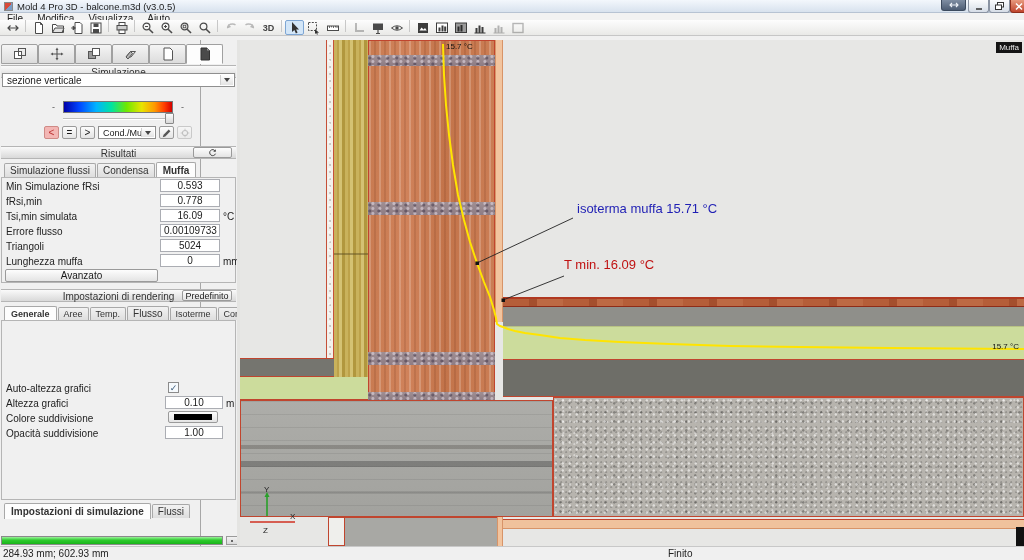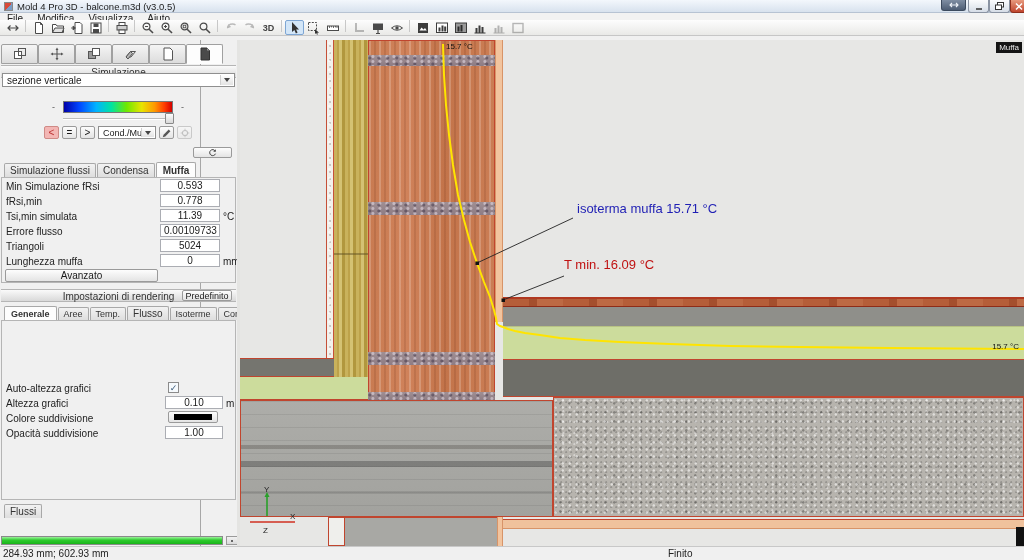--- a/index.html
+++ b/index.html
@@ -400,40 +400,41 @@
           <path d="M2 12l1-3 6-6 2 2-6 6z" fill="#555"></path>
         </svg>
       </div>
     <div class="btn dis" style="left:177px;top:86px;width:15px;height:13px">
         <svg width="12" height="12" viewBox="0 0 14 14">
           <circle cx="7" cy="7" r="3" fill="none" stroke="#888" stroke-width="1.2"></circle>
           <path d="M7 2v2M7 10v2M2 7h2M10 7h2" stroke="#888"></path>
         </svg>
       </div>
 
+    <div class="sechdr" style="top:106px">Risultati</div>
     <div class="btn" style="left:193px;top:107px;width:39px;height:11px">
         <svg width="11" height="10" viewBox="0 0 14 14">
           <path d="M10.8 4.2A4.2 4.2 0 1 0 11.2 8" fill="none" stroke="#444" stroke-width="1.4"></path>
           <path d="M11.6 1.6v3.6H8z" fill="#444"></path>
         </svg>
       </div>
 
     <div class="tabstrip" style="left:4px;top:123px;height:14px">
       <span class="tab">Simulazione flussi</span>
       <span class="tab">Condensa</span>
       <span class="tab active">Muffa</span>
     </div>
     <div class="contentbox" style="top:137px;height:106px"></div>
 
     <span class="rowlbl" style="top:141px">Min Simulazione fRsi</span>
     <div class="field" style="left:160px;top:139px;width:60px;height:13px">0.593</div>
     <span class="rowlbl" style="top:156px">fRsi,min</span>
     <div class="field" style="left:160px;top:154px;width:60px;height:13px">0.778</div>
     <span class="rowlbl" style="top:171px">Tsi,min simulata</span>
-    <div class="field" style="left:160px;top:169px;width:60px;height:13px">11.39</div>
+    <div class="field" style="left:160px;top:169px;width:60px;height:13px">16.09</div>
     <span class="unit" style="left:223px;top:171px">°C</span>
     <span class="rowlbl" style="top:186px">Errore flusso</span>
     <div class="field" style="left:160px;top:184px;width:60px;height:13px">0.00109733</div>
     <span class="rowlbl" style="top:201px">Triangoli</span>
     <div class="field" style="left:160px;top:199px;width:60px;height:13px">5024</div>
     <span class="rowlbl" style="top:216px">Lunghezza muffa</span>
     <div class="field" style="left:160px;top:214px;width:60px;height:13px">0</div>
     <span class="unit" style="left:223px;top:216px">mm</span>
 
     <div class="btn" style="left:5px;top:229px;width:153px;height:13px">Avanzato</div>
@@ -457,20 +458,21 @@
     <div class="field" style="left:165px;top:356px;width:58px;height:13px">0.10</div>
     <span class="unit" style="left:226px;top:358px">m</span>
     <span class="rowlbl" style="top:373px">Colore suddivisione</span>
     <div class="swatch" style="left:168px;top:371px">
         <span class="inner"></span>
       </div>
     <span class="rowlbl" style="top:388px">Opacità suddivisione</span>
     <div class="field" style="left:165px;top:386px;width:58px;height:13px">1.00</div>
 
     <div class="tabstrip" style="left:4px;top:463px;height:15px">
+      <span class="tab active">Impostazioni di simulazione</span>
       <span class="tab">Flussi</span>
     </div>
 
     <div id="progress">
         <div id="progfill"></div>
       </div>
     <div id="progbtn"></div>
   </div>
   <div id="splitter"></div>
 

